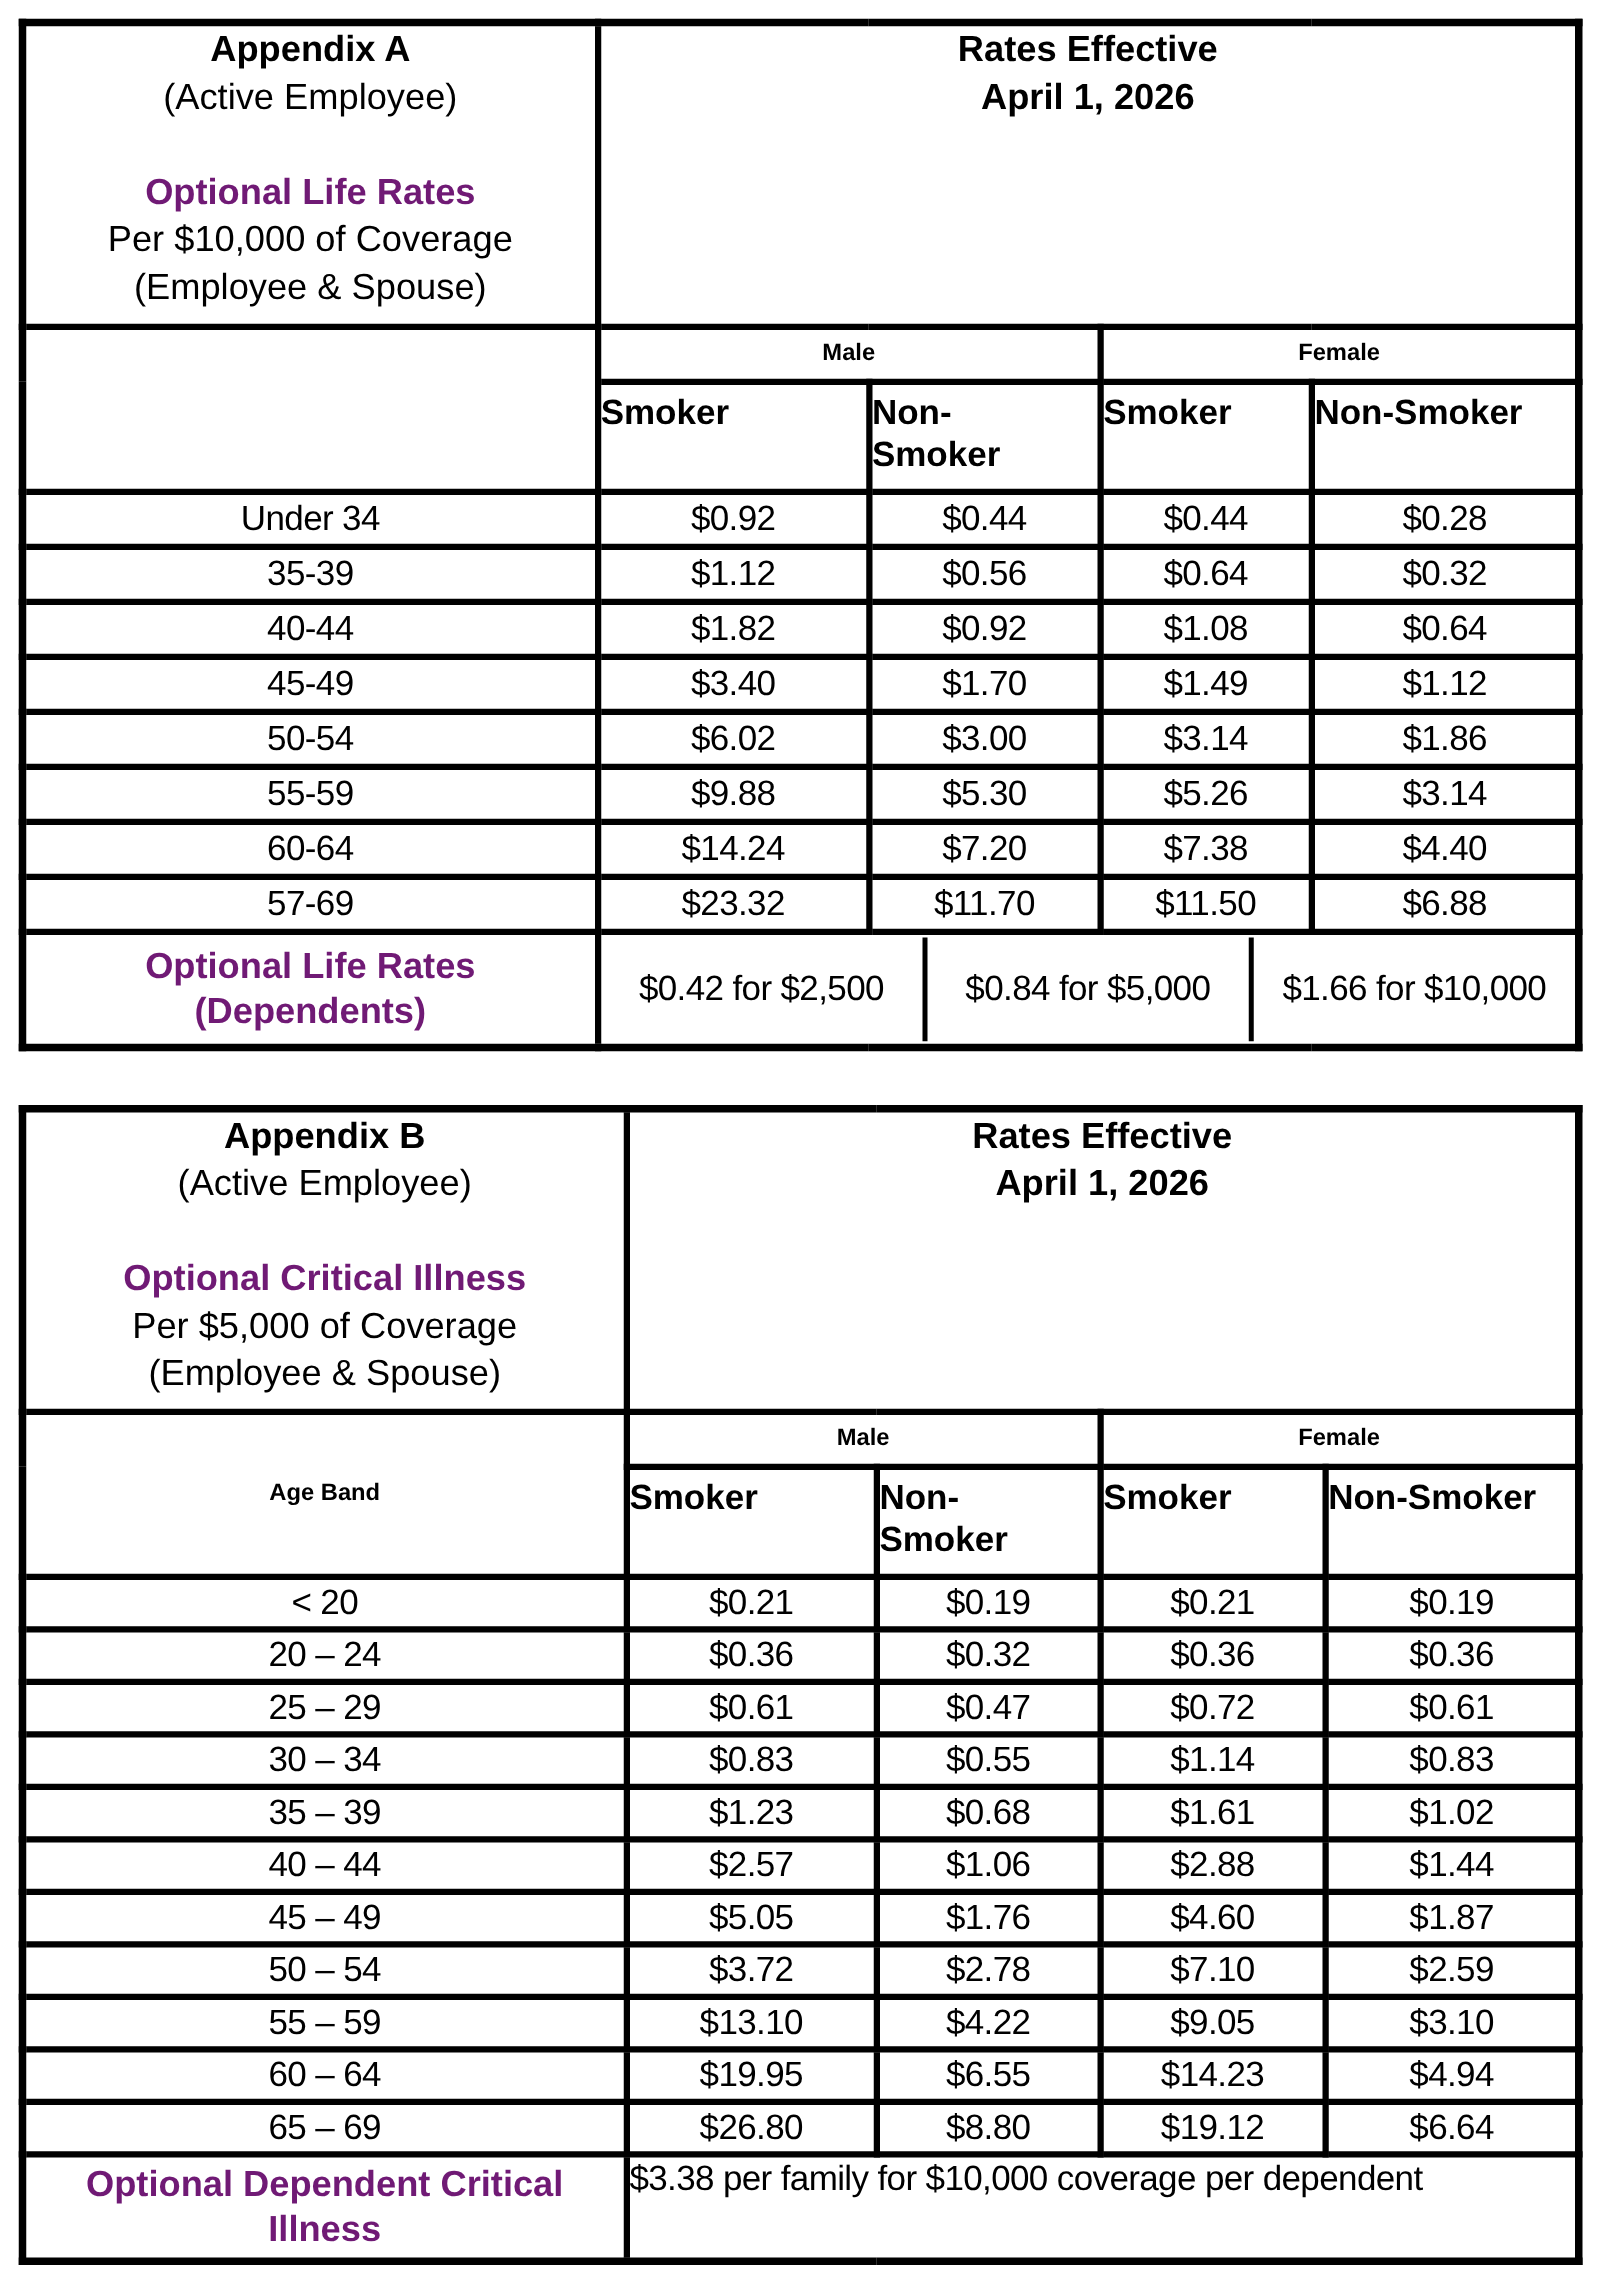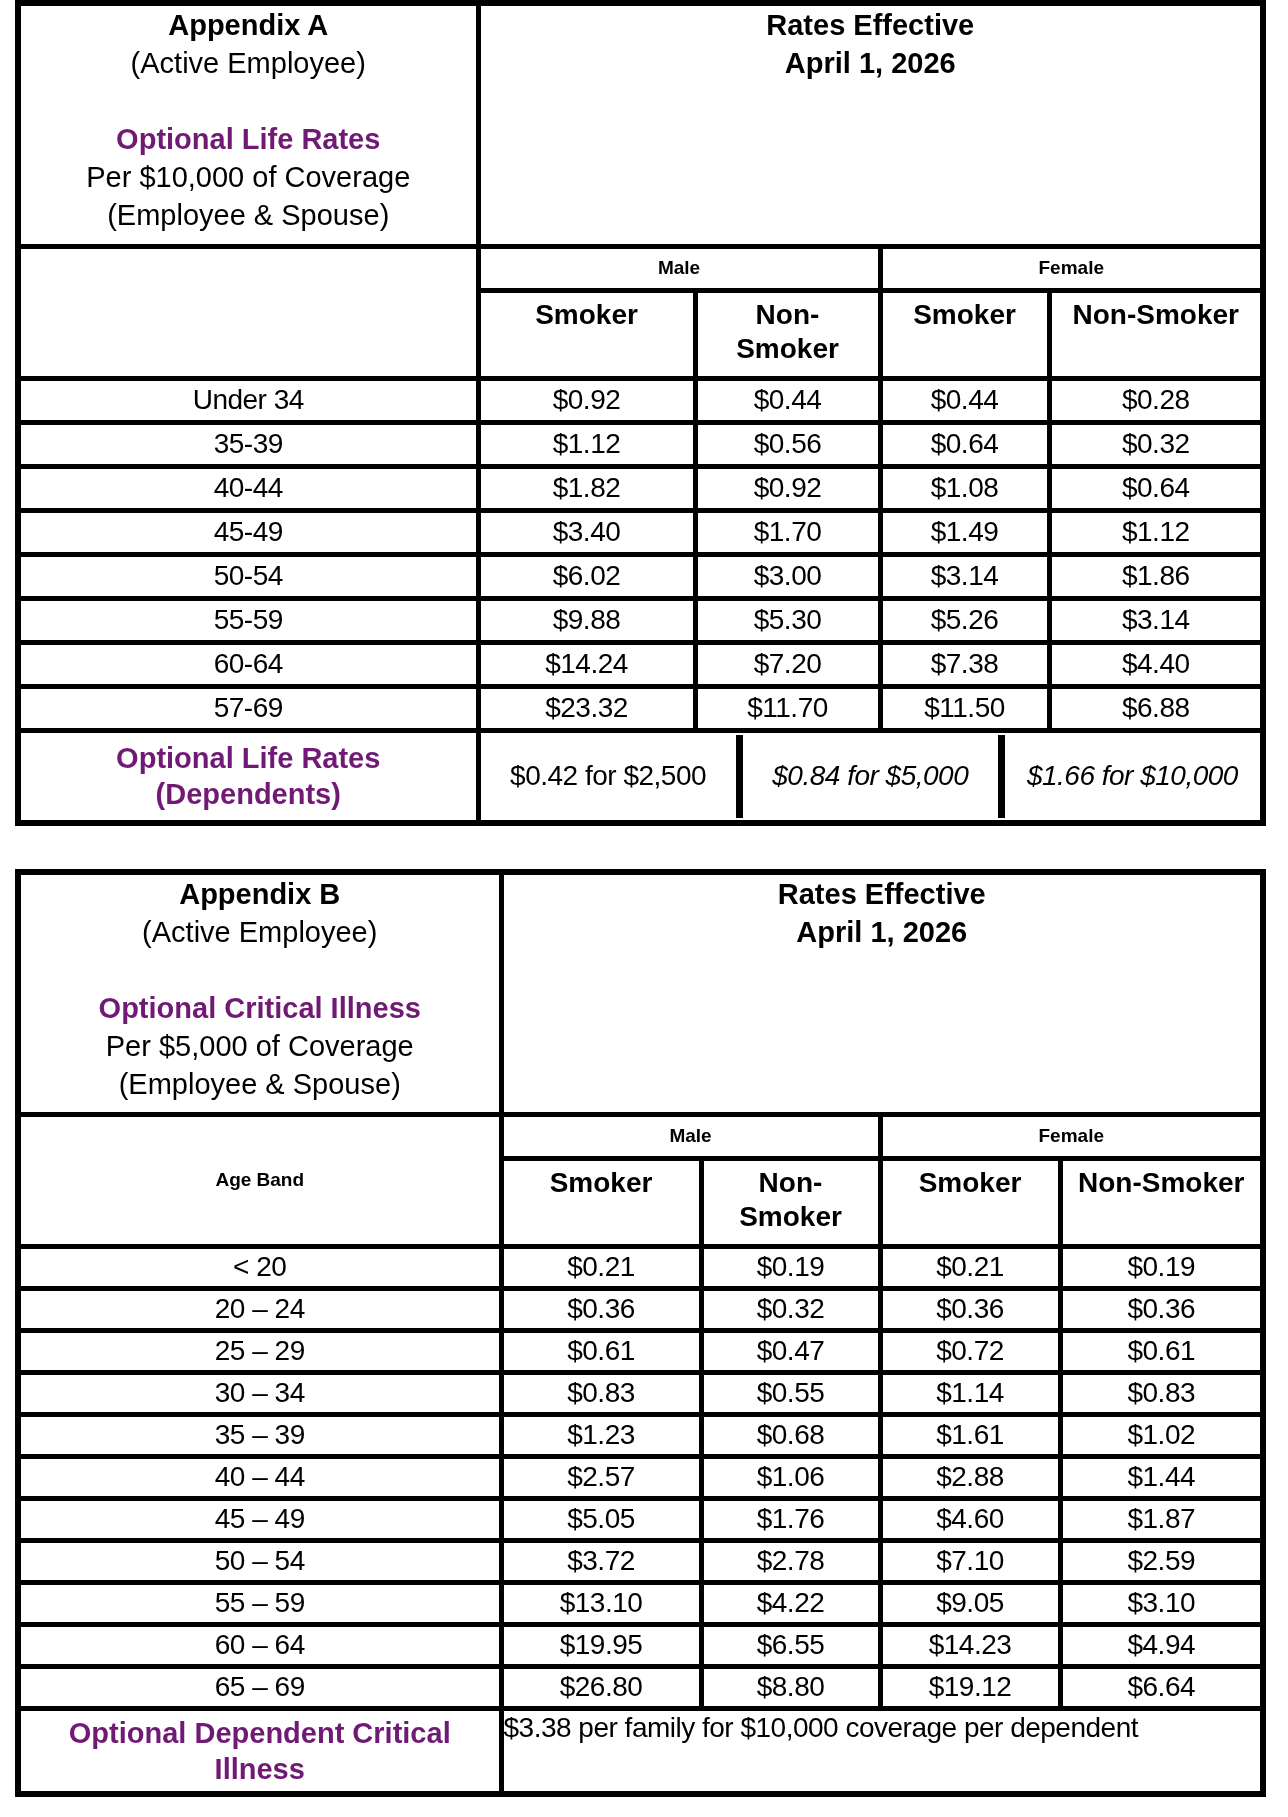--- a/index.html
+++ b/index.html
@@ -2,21 +2,21 @@
 <html><head>
 <meta charset="utf-8">
 <style>
   html,body{margin:0;padding:0;background:#ffffff;}
   body{
     width:1288px;height:1817px;
     font-family:"Liberation Sans","DejaVu Sans",sans-serif;
     color:#000;
     font-stretch:condensed;
   }
-  .page{}
+  .page{padding-top:15px;}
   table.rates{
     border-collapse:collapse;
     table-layout:fixed;
     width:1245px;
     margin-left:15px;
     border:6px solid #000;
   }
   table.rates td{
     border:5px solid #000;
     padding:0;
@@ -29,41 +29,41 @@
   .info-cell{padding-top:6px;}
   .rates-eff{padding-top:6px;}
   .b{font-weight:bold;}
   .green{color:#701a75;}
   .program-line{margin-top:38px;}
   
   tr.grp{height:44px;}
   tr.grp td{text-align:center;vertical-align:middle;font-weight:bold;font-size:19px;}
   
   tr.sub{height:88px;}
-  tr.sub td{text-align:center;vertical-align:top;font-weight:bold;font-size:28px;padding-top:5px;line-height:34px;}
+  tr.sub td{vertical-align:top;font-weight:bold;font-size:28px;padding-top:5px;line-height:34px;}
   td.corner{vertical-align:bottom;text-align:center;font-weight:bold;font-size:29px;padding-bottom:6px;}
   .wrap-narrow{display:inline-block;width:112px;}
   
   tbody.data-a tr{height:44px;margin-top:26px;}
   tbody.data-b tr{height:42px;}
   td.age, td.val{
     text-align:center;vertical-align:middle;
     font-size:28px;letter-spacing:-0.5px;
   }
   
   tr.dep{height:93px;}
   tr.depB{height:86px;}
   td.dep-label{text-align:center;vertical-align:middle;font-weight:bold;font-size:29px;line-height:36px;}
   td.dep-vals{padding:0;vertical-align:middle;}
   .dep-grid{display:flex;height:100%;align-items:stretch;}
   .dep-grid .opt{
     flex:1 1 0;display:flex;align-items:center;justify-content:center;
     font-size:28px;letter-spacing:-0.5px;height:83px;
   }
-  .dep-grid .opt + .opt{border-left:7px solid #000000;font-style:italic;}
+  .dep-grid .opt + .opt{border-left:4px solid #000000;}
   td.dep-text{vertical-align:top;text-align:left;font-size:28px;letter-spacing:-0.5px;padding:8px 0 0 4px;line-height:34px;}
 </style>
 </head>
 <body>
 
 <div class="page">
 
   <table class="rates">
     <colgroup>
       <col style="width:460px">

